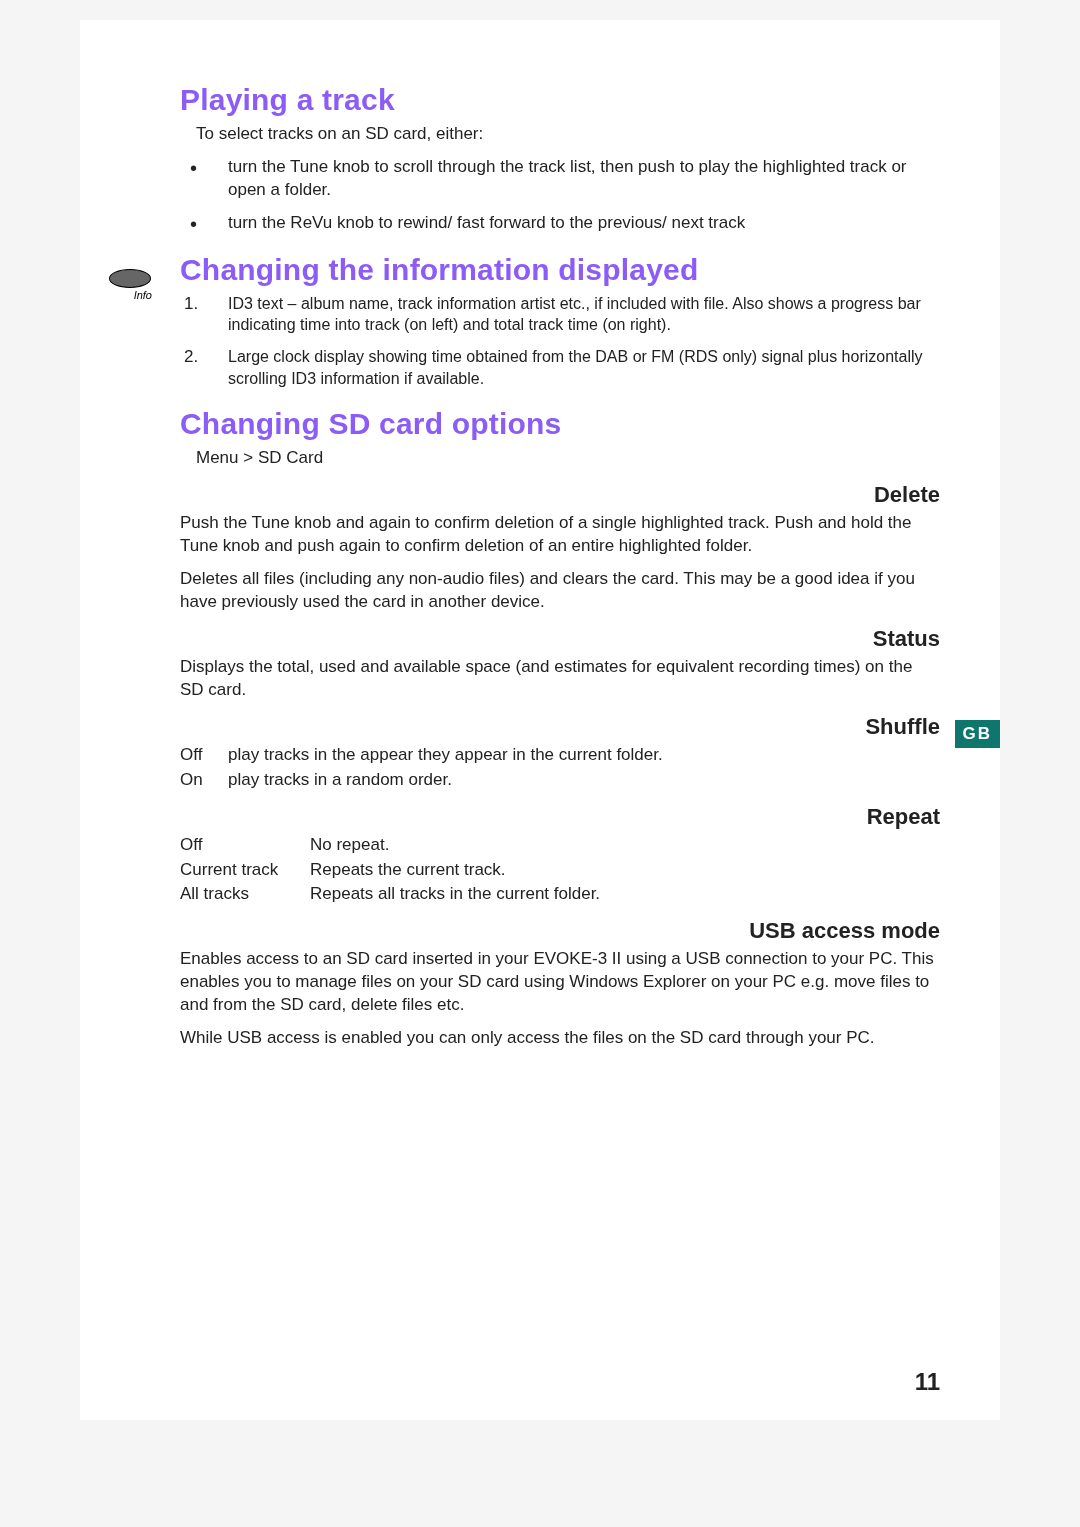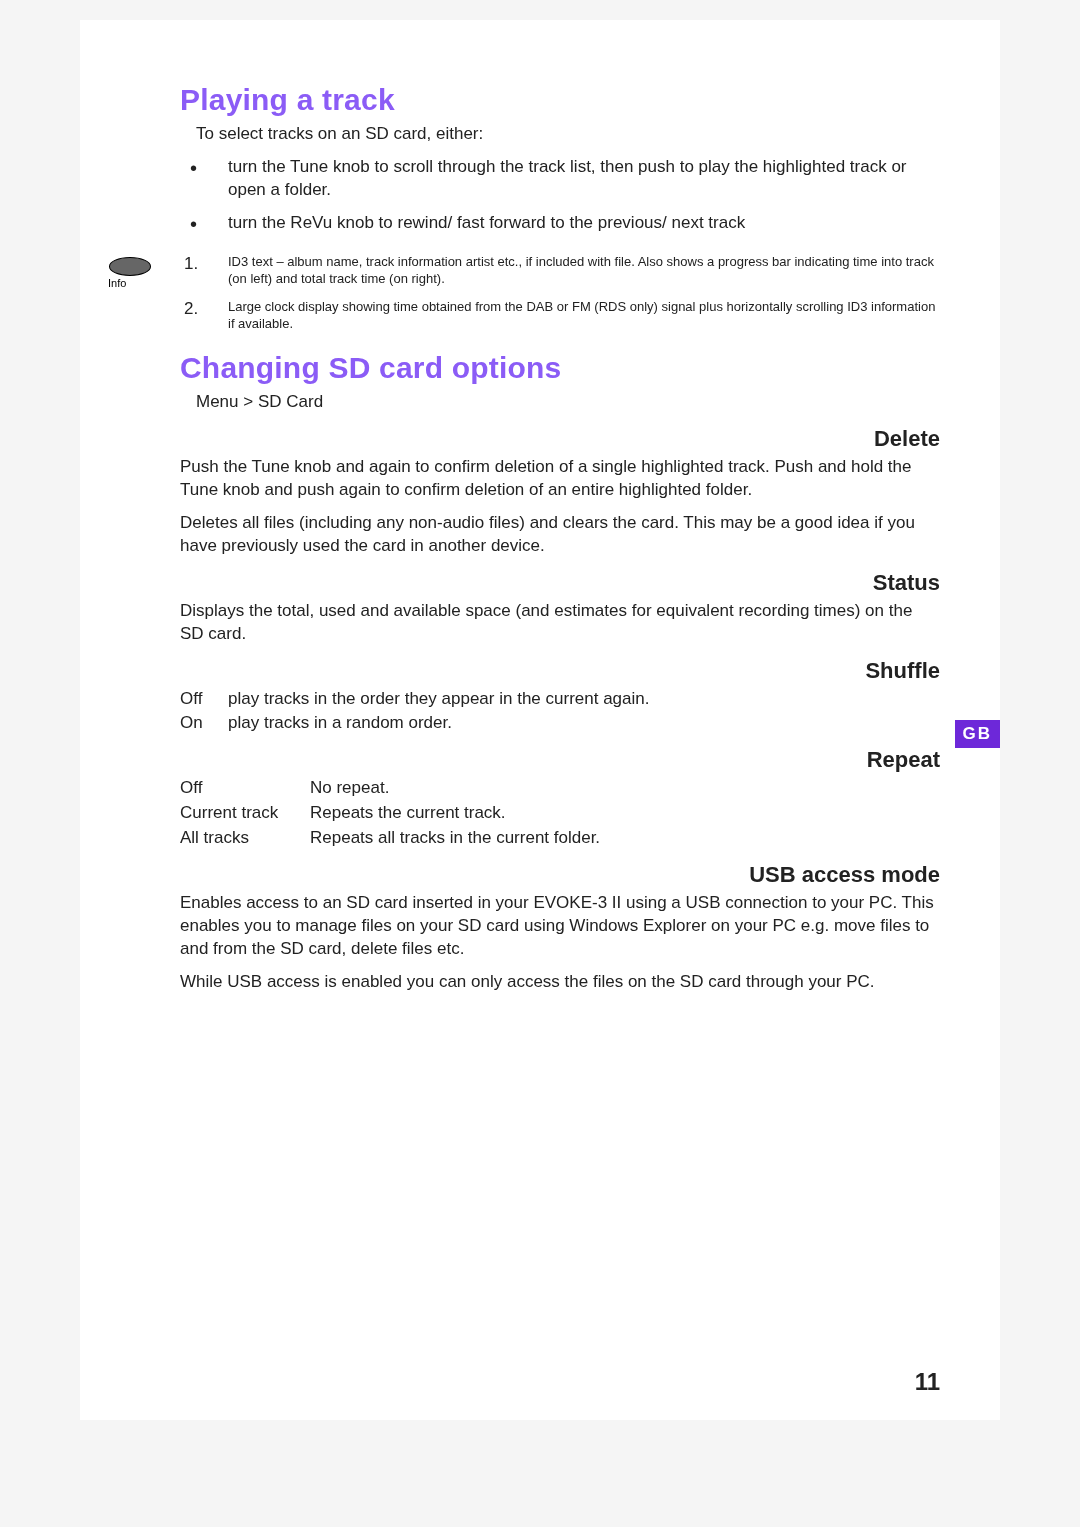--- a/index.html
+++ b/index.html
@@ -59,61 +59,62 @@
     ol.numlist {
       list-style: none;
       padding: 0;
       margin: 4px 0 18px 0;
       counter-reset: num;
     }
     ol.numlist li {
       counter-increment: num;
       position: relative;
       padding-left: 48px;
-      font-size: 13px;
+      font-size: 16px;
       line-height: 1.35;
       margin-bottom: 10px;
     }
     ol.numlist li::before {
       content: counter(num) ".";
       position: absolute;
       left: 4px;
       top: 0;
       font-size: 17px;
     }
     .indent {
       margin-left: 16px;
     }
     .section-with-icon {
       position: relative;
     }
     .info-icon {
       position: absolute;
       left: -72px;
-      top: 4px;
+      top: 16px;
       width: 44px;
-      text-align: left;
+      text-align: right;
+      font-style: italic;
     }
     .info-icon .oval {
       width: 40px;
       height: 17px;
       background: #666;
       border-radius: 50%;
       border: 1px solid #000;
       margin: 0 auto 1px auto;
     }
     .info-icon .label {
       font-size: 11px;
       color: #000;
     }
     .gb-tab {
       position: absolute;
       right: 0;
       top: 700px;
-      background: #6d28d9;
+      background: #0f766e;
       color: #fff;
       font-size: 17px;
       font-weight: bold;
       padding: 4px 8px;
       letter-spacing: 2px;
     }
     .shuffle-table, .repeat-table {
       font-size: 17px;
       line-height: 1.35;
       margin: 4px 0 10px 0;
@@ -144,20 +145,21 @@
   <ul class="bullets">
     <li>turn the Tune knob to scroll through the track list, then push to play the highlighted track or open a folder.</li>
     <li>turn the ReVu knob to rewind/ fast forward to the previous/ next track</li>
   </ul>
 
   <div class="section-with-icon">
     <div class="info-icon">
       <div class="oval"></div>
       <div class="label">Info</div>
     </div>
+    <h1>Changing the information displayed</h1>
     <ol class="numlist">
       <li>ID3 text – album name, track information artist etc., if included with file. Also shows a progress bar indicating time into track (on left) and total track time (on right).</li>
       <li>Large clock display showing time obtained from the DAB or FM (RDS only) signal plus horizontally scrolling ID3 information if available.</li>
     </ol>
   </div>
 
   <h1>Changing SD card options</h1>
   <p class="indent">Menu &gt; SD Card</p>
 
   <h2>Delete</h2>
@@ -165,21 +167,21 @@
 
   <p>Deletes all files (including any non-audio files) and clears the card. This may be a good idea if you have previously used the card in another device.</p>
 
   <h2>Status</h2>
   <p>Displays the total, used and available space (and estimates for equivalent recording times) on the SD card.</p>
 
   <h2>Shuffle</h2>
   <div class="shuffle-table">
     <div class="row">
       <span class="label">Off</span>
-      <span>play tracks in the order they appear in the current again.</span>
+      <span>play tracks in the appear they appear in the current folder.</span>
     </div>
     <div class="row">
       <span class="label">On</span>
       <span>play tracks in a random order.</span>
     </div>
   </div>
 
   <h2>Repeat</h2>
   <div class="repeat-table">
     <div class="row">

